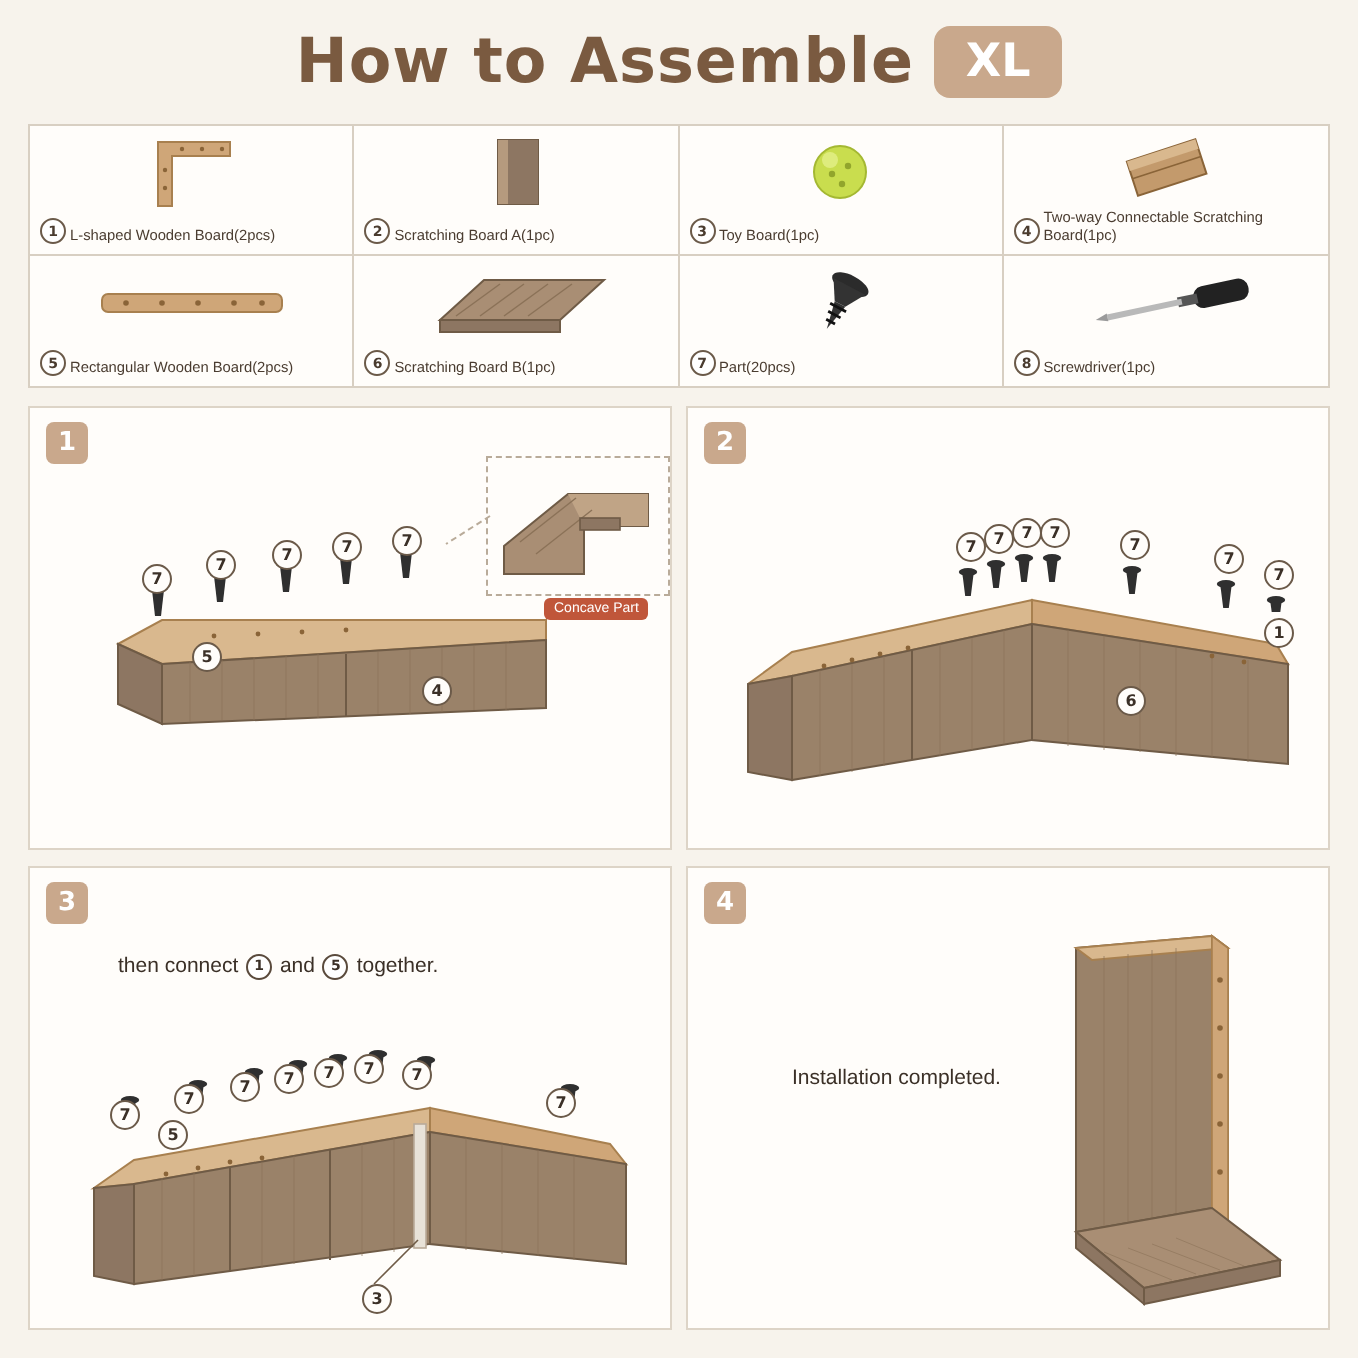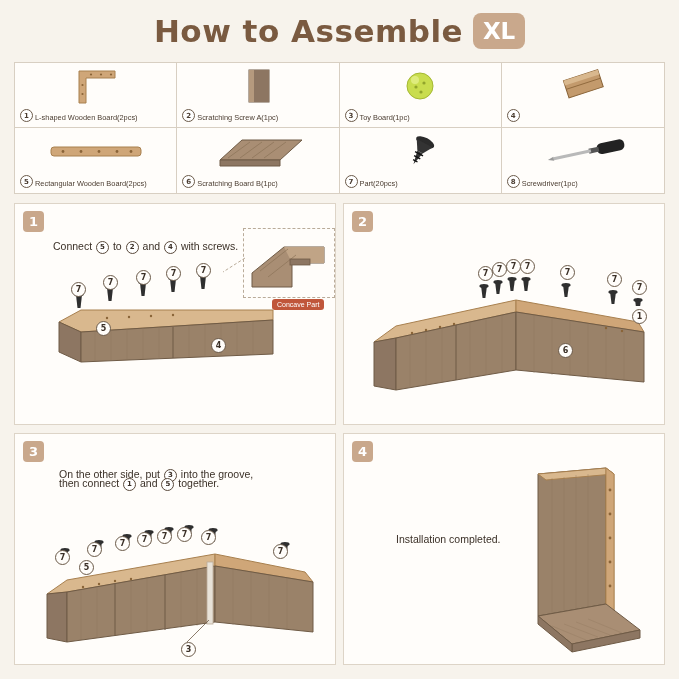--- a/index.html
+++ b/index.html
@@ -19,21 +19,21 @@
     gap:10px;
     padding-top:14px;height:48px;box-sizing:border-box;
   }
   .title-text{
     font-size:31px;font-weight:bold;letter-spacing:.5px;
     color:#7a5a40;
     font-family:"DejaVu Sans", sans-serif;
     text-align:center;
   }
   .title-badge{
-    width:52px;height:36px;border-radius:8px;background:#c9a88c;
+    width:64px;height:36px;border-radius:8px;background:#c9a88c;
     color:#ffffff;font-size:23px;font-weight:bold;
     display:flex;align-items:center;justify-content:center;
     font-family:"DejaVu Sans", sans-serif;
   }
 
   
   .parts{
     position:absolute;left:14px;top:62px;width:651px;height:132px;
     border:1px solid #d8cfc2;background:#fffdfa;
     display:grid;grid-template-columns:repeat(4,1fr);grid-template-rows:1fr 1fr;
@@ -133,21 +133,21 @@
 
     <div class="part">
       <div class="part-art">
         <svg width="70" height="40" viewBox="0 0 70 40">
           <rect x="26" y="3" width="20" height="32" fill="#9c8269" stroke="#6f5b46" stroke-width="1"></rect>
           <rect x="26" y="3" width="5" height="32" fill="#b59a7e"></rect>
           <rect x="31" y="3" width="15" height="32" fill="#8d7662"></rect>
         </svg>
       </div>
       <div class="badge">2</div>
-      <div class="part-label">Scratching Screw A(1pc)</div>
+      <div class="part-label">Scratching Board A(1pc)</div>
     </div>
 
     <div class="part">
       <div class="part-art">
         <svg width="70" height="40" viewBox="0 0 70 40">
           <circle cx="35" cy="19" r="13" fill="#c9dd4e" stroke="#a4b832" stroke-width="1"></circle>
           <circle cx="30" cy="13" r="4" fill="#e4f08a" opacity="0.8"></circle>
           <circle cx="31" cy="20" r="1.6" fill="#92a52c"></circle>
             <circle cx="39" cy="16" r="1.6" fill="#92a52c"></circle>
           <circle cx="36" cy="25" r="1.6" fill="#92a52c"></circle>
@@ -161,20 +161,21 @@
       <div class="part-art">
         <svg width="70" height="40" viewBox="0 0 70 40">
           <g transform="rotate(-18 35 19)">
             <rect x="18" y="8" width="36" height="18" fill="#c39a6c" stroke="#8a6438" stroke-width="1"></rect>
             <rect x="18" y="8" width="36" height="5" fill="#d9b88e"></rect>
             <line x1="18" y1="17" x2="54" y2="17" stroke="#8a6438" stroke-width="0.8"></line>
           </g>
         </svg>
       </div>
       <div class="badge">4</div>
+      <div class="part-label">Two-way Connectable Scratching Board(1pc)</div>
     </div>
 
     <div class="part">
       <div class="part-art">
         <svg width="110" height="40" viewBox="0 0 110 40">
           <rect x="10" y="15" width="90" height="9" rx="3" fill="#cfa678" stroke="#a8804f" stroke-width="1"></rect>
           <circle cx="22" cy="19.5" r="1.4" fill="#8a6438"></circle>
             <circle cx="40" cy="19.5" r="1.4" fill="#8a6438"></circle>
           <circle cx="58" cy="19.5" r="1.4" fill="#8a6438"></circle>
             <circle cx="76" cy="19.5" r="1.4" fill="#8a6438"></circle>
@@ -228,23 +229,20 @@
       </div>
       <div class="badge">8</div>
       <div class="part-label">Screwdriver(1pc)</div>
     </div>
   </div>
 
   <div class="steps">
 
     <div class="panel" id="panel1">
       <div class="step-num">1</div>
-      <div class="instr" style="left:38px;top:35px;">
-        <span>Connect </span><span class="inline-badge">5</span><span> to </span><span class="inline-badge">2</span><span> and </span><span class="inline-badge">4</span><span> with screws.</span>
-      </div>
 
       <div class="callout" style="left:228px;top:24px;width:90px;height:68px;">
         <svg width="88" height="66" viewBox="0 0 88 66">
           <path d="M8 44 L40 18 L80 18 L80 34 L48 34 L48 58 L8 58 Z" fill="#a98e74" stroke="#6f5b46" stroke-width="1"></path>
           <path d="M40 18 L80 18 L80 34 L48 34 Z" fill="#c0a486"></path>
           <line x1="16" y1="42" x2="44" y2="20" stroke="#8b7258" stroke-width="0.7"></line>
           <line x1="24" y1="48" x2="52" y2="26" stroke="#8b7258" stroke-width="0.7"></line>
           <rect x="46" y="30" width="20" height="6" fill="#8d7662" stroke="#6f5b46" stroke-width="0.8"></rect>
         </svg>
       </div>
@@ -388,23 +386,20 @@
       <div class="circ" style="left:176px;top:55px;">7</div>
       <div class="circ" style="left:216px;top:61px;">7</div>
       <div class="circ" style="left:263px;top:68px;">7</div>
       <div class="circ" style="left:288px;top:76px;">7</div>
       <div class="circ" style="left:288px;top:105px;">1</div>
       <div class="circ" style="left:214px;top:139px;">6</div>
     </div>
 
     <div class="panel" id="panel3">
       <div class="step-num">3</div>
-      <div class="instr" style="left:44px;top:33px;">
-        <span>On the other side, put </span><span class="inline-badge">3</span><span> into the groove,</span>
-      </div>
       <div class="instr" style="left:44px;top:42px;">
         <span>then connect </span><span class="inline-badge">1</span><span> and </span><span class="inline-badge">5</span><span> together.</span>
       </div>
 
       <svg style="position:absolute;left:22px;top:112px;" width="290" height="110" viewBox="0 0 290 110">
 
         <path d="M10 48 L30 34 L178 8 L178 20 L30 46 Z" fill="#d9b88e" stroke="#a8804f" stroke-width="1"></path>
         <path d="M10 48 L30 46 L30 96 L10 92 Z" fill="#8d7662" stroke="#6f5b46" stroke-width="1"></path>
         <path d="M30 46 L178 20 L178 76 L30 96 Z" fill="#9a8269" stroke="#6f5b46" stroke-width="1"></path>
         <line x1="78" y1="38" x2="78" y2="90" stroke="#6f5b46" stroke-width="1"></line>

